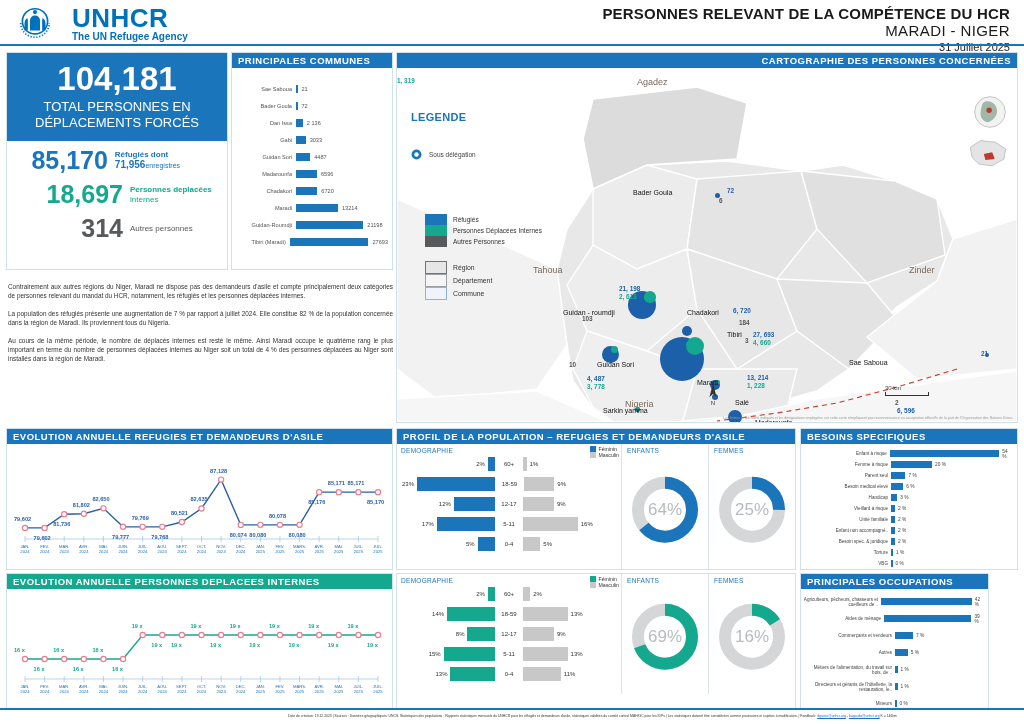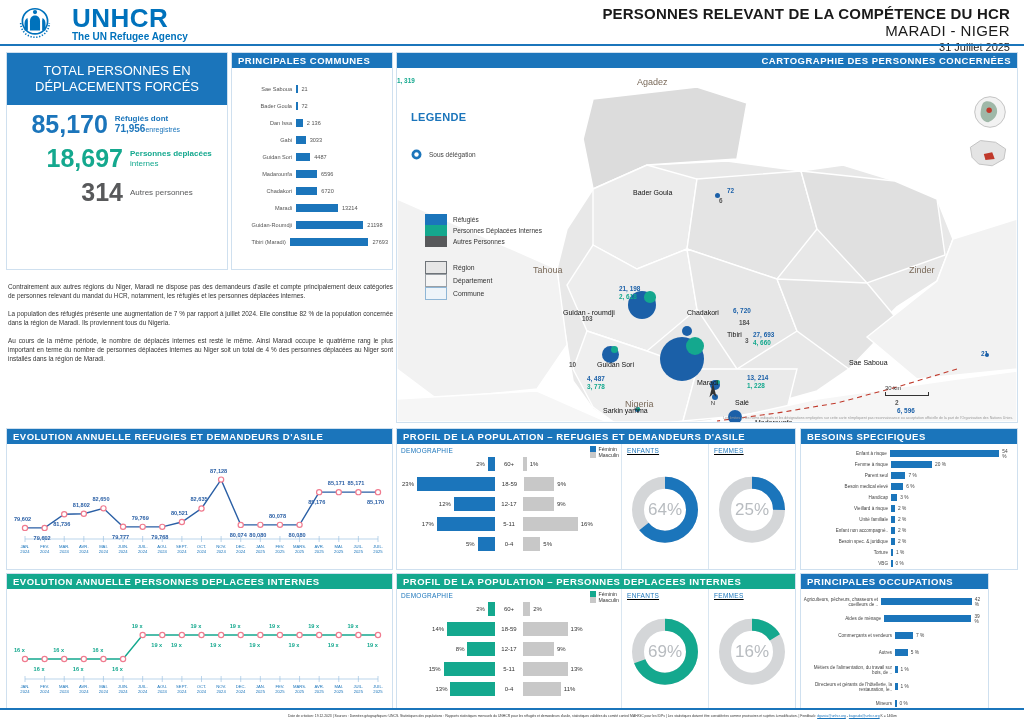--- a/index.html
+++ b/index.html
@@ -93,21 +93,21 @@
   .pyr-ttl { font-size:6.5px; color:#1b75bb; letter-spacing:.3px; padding-left:2px;}
   .pyr-row { display:flex; align-items:center; height:20px; }
   .pyr-left { width:100px; display:flex; justify-content:flex-end; align-items:center; }
   .pyr-right{ width:100px; display:flex; justify-content:flex-start; align-items:center;}
   .pyr-age  { width:30px; text-align:center; font-size:6px; color:#333; }
   .pbar { height:14px; }
   .pct { font-size:6px; color:#333; padding:0 3px; }
   .lgd { position:absolute; right:2px; top:2px; font-size:5.2px; color:#333; }
   .lgd div { display:flex; align-items:center; gap:3px; }
   .lgd i { width:6px; height:6px; display:block; }
-  .donut-col { flex:1; border-left:1px solid #d9e6f1; position:relative; padding-top:3px;text-decoration:underline;}
+  .donut-col { flex:1; border-left:1px solid #d9e6f1; position:relative; padding-top:3px;}
   .donut-ttl { font-size:6.5px; color:#1b75bb; padding-left:5px; letter-spacing:.3px;}
   .donut { position:absolute; left:50%; top:50%; transform:translate(-50%,-46%); }
   .donut-val { position:absolute; left:0; top:0; width:100%; height:100%;
     display:flex; align-items:center; justify-content:center;
     font-size:17px; color:#b8bcc0; }
   
   .hb-rows { padding:4px 4px 0 2px; }
   .hb-row { display:flex; align-items:center; height:11px; }
   .hb-lbl { width:88px; text-align:right; font-size:4.6px; color:#444; padding-right:3px; line-height:5px;}
   .hb-bar { height:7px; background:#1b75bb; }
@@ -145,20 +145,21 @@
   <div id="title-block">
     <div id="t-line2">PERSONNES RELEVANT DE LA COMPÉTENCE DU HCR</div>
     <div id="t-line1">MARADI - NIGER</div>
     <div id="t-line3">31 Juillet 2025</div>
   </div>
   <div style="position:absolute;left:0;top:44px;width:1024px;height:2px;background:#1b75bb;"></div>
 </div>
 
 <div id="kpi">
   <div id="kpi-top">
+    <div id="kpi-big">104,181</div>
     <div id="kpi-lbl">TOTAL PERSONNES EN DÉPLACEMENTS FORCÉS</div>
   </div>
   <div id="kpi-rows">
       <div class="kpi-row">
         <div class="kpi-num" style="color:#1b75bb">85,170</div>
         <div class="kpi-txt" style="color:#1b75bb"><b>Réfugiés dont</b> <b style="font-size:10px">71,956</b><span style="font-size:7px">enregistrés</span></div>
       </div>
       <div class="kpi-row">
         <div class="kpi-num" style="color:#14a88e">18,697</div>
         <div class="kpi-txt" style="color:#14a88e"><b>Personnes deplacées</b><br>internes</div>
@@ -622,21 +623,20 @@
         <div class="donut-ttl">FEMMES</div>
         <div class="donut" style="width:68px;height:68px"><svg width="68" height="68" viewBox="0 0 68 68">
             <circle cx="34" cy="34" r="27" fill="none" stroke="#d4d6d8" stroke-width="12"></circle>
             <circle cx="34" cy="34" r="27" fill="none" stroke="#1b75bb" stroke-width="12" stroke-dasharray="42.411500823462205 127.23450247038662" transform="rotate(-90 34 34)"></circle>
           </svg><div class="donut-val">25%</div></div>
       </div>
     </div>
 </div>
 
 <div class="box" id="prof-idp">
-  <div class="panel-hd green">PROFIL DE LA POPULATION – PERSONNES DEPLACEES INTERNES</div>
   <div class="pyr-wrap" id="pw-idp">
       <div class="pyr">
         <div class="pyr-ttl">DEMOGRAPHIE</div>
         <div class="lgd">
           <div><i style="background:#14a88e"></i>Féminin</div>
           <div><i style="background:#c8c8c8"></i>Masculin</div>
         </div>
         <div class="pyr-row">
           <div class="pyr-left">
             <span class="pct">2%</span>

